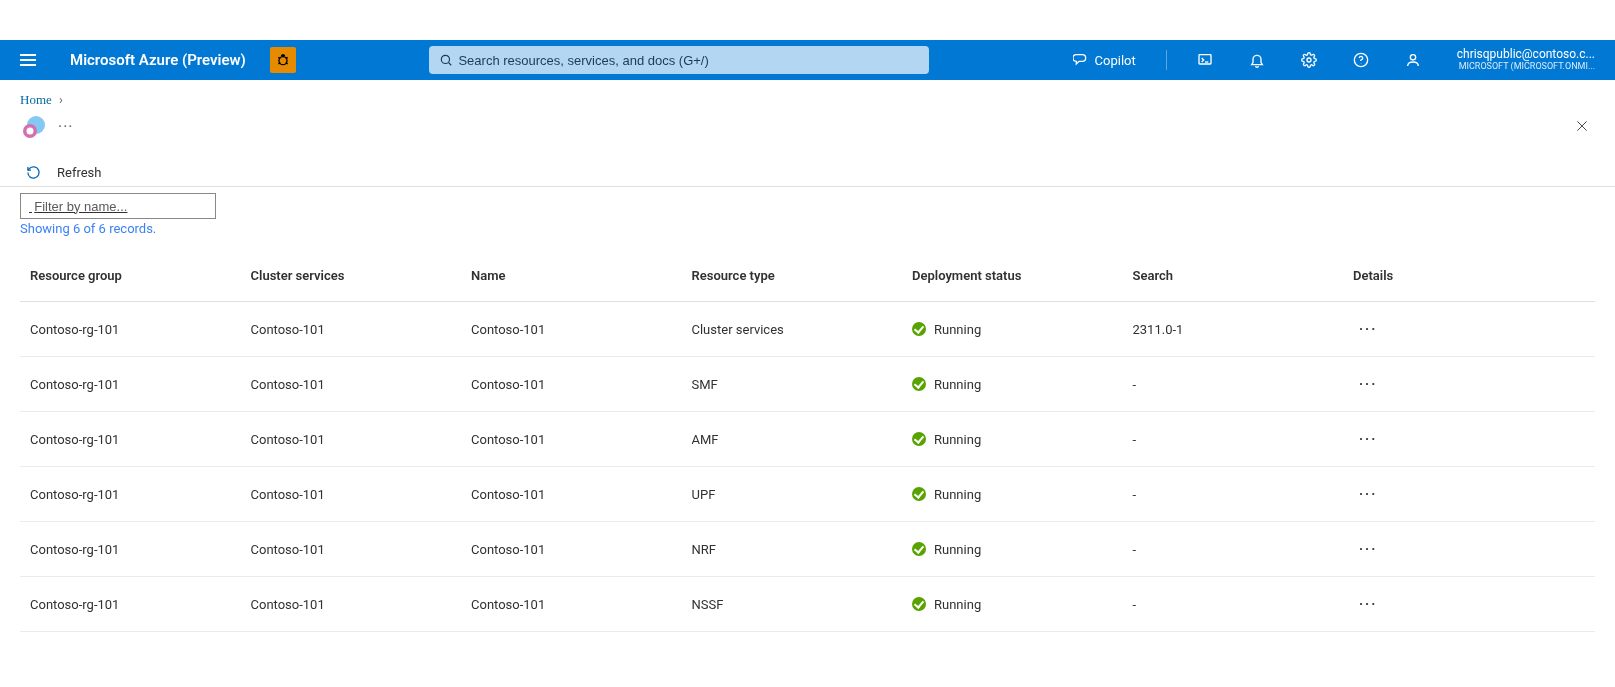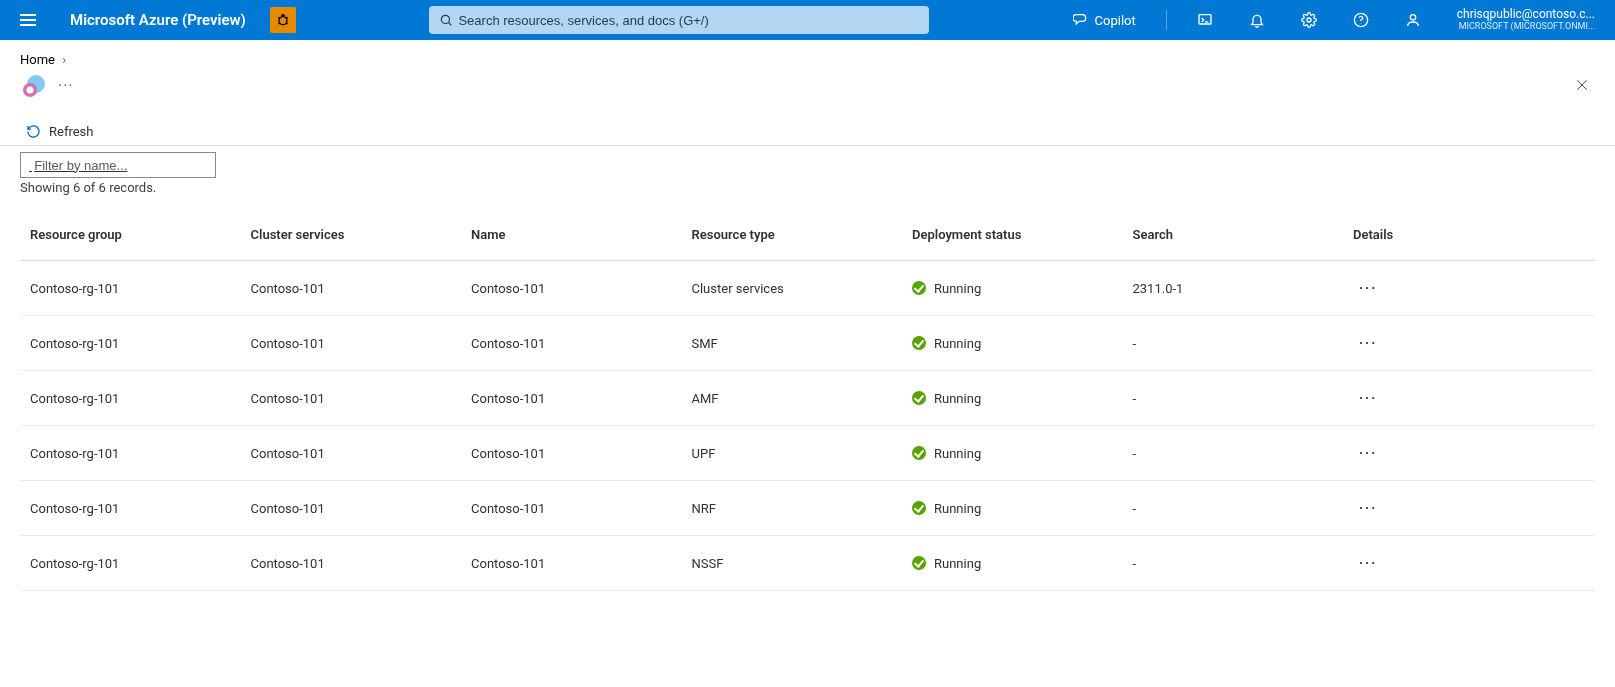--- a/index.html
+++ b/index.html
@@ -11,20 +11,21 @@
     background: #fff;
     width: 1615px;
   }
   
   .topbar {
     display: flex;
     align-items: center;
     height: 40px;
     background: #0078d4;
     color: #fff;
+    margin-top: 40px;
   }
   .tb-left { display:flex; align-items:center; gap:12px; padding-left:10px; }
   .hamburger { display:flex; flex-direction:column; gap:3px; padding:10px; cursor:pointer; }
   .hamburger span { display:block; width:16px; height:2px; background:#fff; }
   .brand { font-size:15px; font-weight:600; padding:0 12px; }
   .bug-box {
     width:26px; height:26px; background:#e68a00; display:flex; align-items:center; justify-content:center;
     color:#000; border-radius:2px;
   }
   .tb-center { flex:1; display:flex; justify-content:center; }
@@ -43,55 +44,55 @@
   }
   .tb-icon svg { stroke:#fff; fill:none; }
   .copilot { display:flex; align-items:center; gap:6px; padding:0 10px; height:40px; cursor:pointer; }
   .vbar { width:1px; height:20px; background:rgba(255,255,255,.35); margin:0 4px; }
   .account { display:flex; flex-direction:column; align-items:flex-end; padding:0 14px 0 10px; line-height:1.1; cursor:pointer; max-width:200px; }
   .account .u { font-size:12px; white-space:nowrap; overflow:hidden; text-overflow:ellipsis; max-width:180px;}
   .account .t { font-size:9px; text-transform:uppercase; opacity:.85; white-space:nowrap; overflow:hidden; text-overflow:ellipsis; max-width:180px;}
 
   
   .crumbs { padding:12px 20px 0 20px; font-size:13px; }
-  .crumbs a { color:#000000; text-decoration:none; cursor:pointer; }
+  .crumbs a { color:#0369a1; text-decoration:none; cursor:pointer;font-family:Liberation Serif, serif; }
   .crumbs .sep { color:#666; margin:0 4px; }
 
   
   .title-row { display:flex; align-items:center; padding:4px 20px 14px 20px; }
   .res-icon {
     width:28px; height:28px; margin-right:10px; position:relative;
   }
   h1.page-title {
     font-size:24px; font-weight:600; margin:0; flex:0 0 auto; padding-right:14px;
   }
   .ellipsis { color:#666; font-size:16px; letter-spacing:1px; cursor:pointer; }
   .title-spacer { flex:1; }
   .close-x {
     font-size:18px; color:#323130; cursor:pointer; padding:4px 6px;
   }
 
   .divider { border-top:1px solid #e1dfdd; margin:0 0 0 0; }
 
   
   .toolbar { display:flex; align-items:center; gap:8px; padding:10px 20px 6px 26px; }
-  .toolbar .btn { display:flex; align-items:center; gap:8px; color:#323130; cursor:pointer; }
+  .toolbar .btn { display:flex; align-items:center; gap:16px; color:#323130; cursor:pointer; }
   .toolbar .btn svg { stroke:#0067b8; }
 
   
   .filter-row { padding:6px 20px 0 20px;text-decoration:underline; }
   .filterbox {
     display:flex; align-items:center; width:196px; height:26px;
     border:1px solid #8a8886; padding:0 8px; background:#fff;
   }
   .filterbox input {
     flex:1; border:none; outline:none; font-size:13px; color:#323130;
   }
   .filterbox input::placeholder { color:#5b5b5b; }
-  .record-count { font-size:13px; color:#404040; padding:2px 20px 6px 20px; }
+  .record-count { font-size:13px; color:#3b82f6; padding:2px 20px 6px 20px; }
 
   
   .grid { width:calc(100% - 40px); margin:8px 20px 0 20px; border-collapse:collapse; }
   .grid th {
     text-align:left; font-weight:600; font-size:13px; color:#323130;
     padding:18px 10px 18px 10px; border-bottom:1px solid #e1dfdd;
   }
   .grid td {
     font-size:13px; color:#323130; padding:16px 10px;
     border-bottom:1px solid #edebe9;

